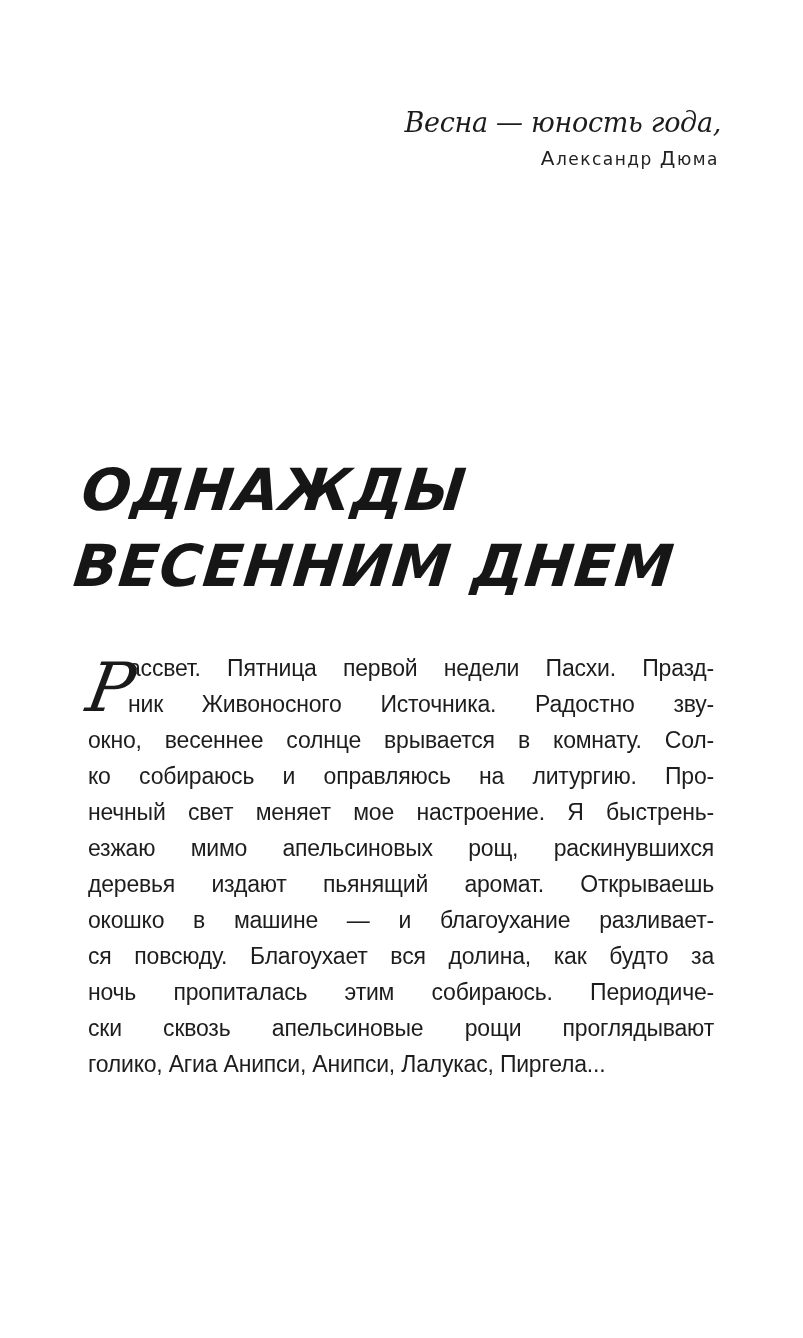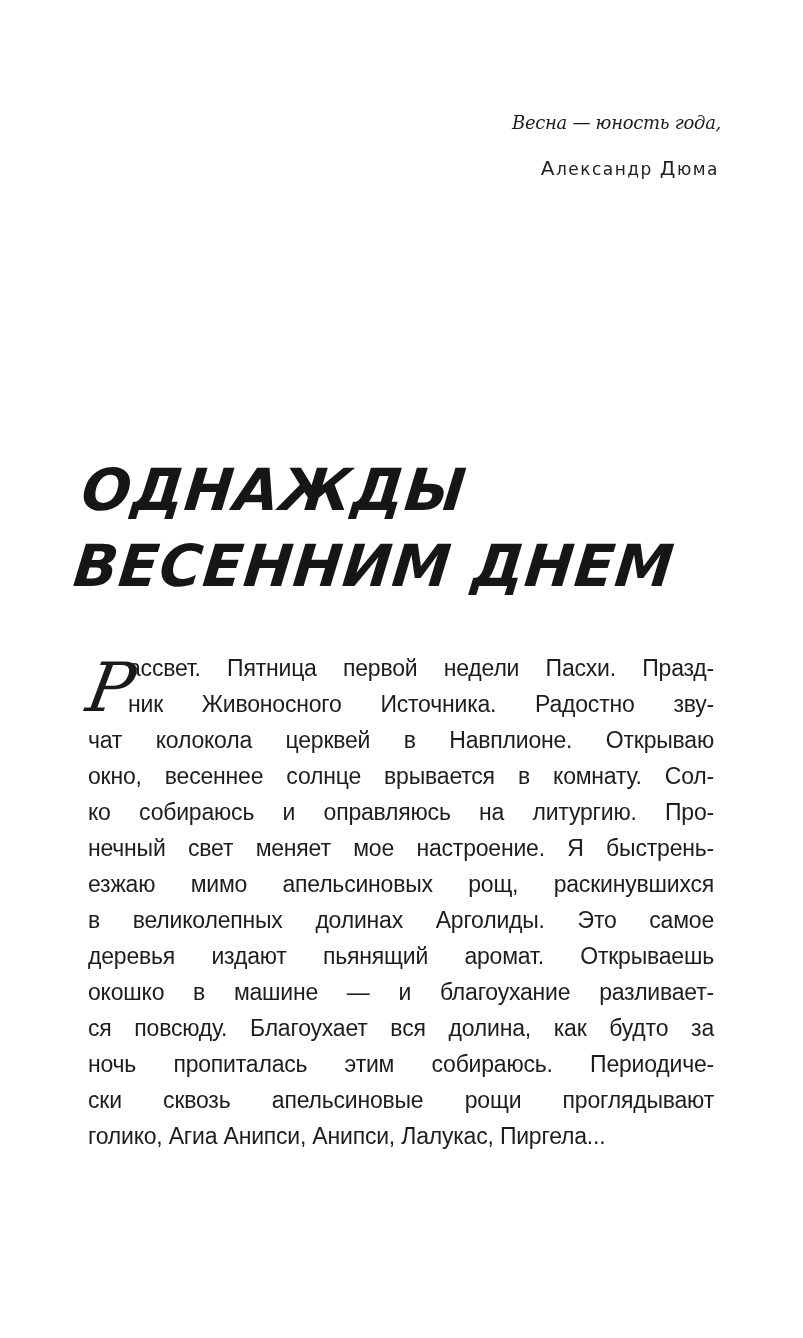--- a/index.html
+++ b/index.html
@@ -16,32 +16,31 @@
     }
     .epigraph {
       position: absolute;
       right: 82px;
       top: 100px;
       text-align: right;
     }
     .epigraph-line {
       font-family: "DejaVu Serif", serif;
       font-style: italic;
-      font-size: 18px;
+      font-size: 27px;
       line-height: 46px;
       letter-spacing: -0.3px;
       color: #1c1c1c;
       white-space: nowrap;
     }
     .epigraph-author {
       font-family: "DejaVu Sans", sans-serif;
       font-size: 17px;
       letter-spacing: 1.5px;
       color: #222;
-      margin-top: 10px;
       padding-right: 2px;
       white-space: nowrap;
     }
     .epigraph-author .sc {
       font-size: 20px;
     }
     .chapter-title {
       position: absolute;
       left: 86px;
       top: 452px;
@@ -105,25 +104,23 @@
 
 <h1 class="chapter-title">
   <span>ОДНАЖДЫ</span>
   <span>ВЕСЕННИМ ДНЕМ</span>
 </h1>
 
 <div class="body-text">
   <span class="drop-cap">Р</span>
   <div class="body-line indented">ассвет. Пятница первой недели Пасхи. Празд-</div>
   <div class="body-line indented">ник Живоносного Источника. Радостно зву-</div>
-  <div class="body-line">чат колокола церквей в Навплионе. Открываю</div>
   <div class="body-line">окно, весеннее солнце врывается в комнату. Сол-</div>
   <div class="body-line">ко собираюсь и оправляюсь на литургию. Про-</div>
   <div class="body-line">нечный свет меняет мое настроение. Я быстрень-</div>
   <div class="body-line">езжаю мимо апельсиновых рощ, раскинувшихся</div>
-  <div class="body-line">в великолепных долинах Арголиды. Это самое</div>
   <div class="body-line">деревья издают пьянящий аромат. Открываешь</div>
   <div class="body-line">окошко в машине — и благоухание разливает-</div>
   <div class="body-line">ся повсюду. Благоухает вся долина, как будто за</div>
   <div class="body-line">ночь пропиталась этим собираюсь. Периодиче-</div>
   <div class="body-line">ски сквозь апельсиновые рощи проглядывают</div>
   <div class="body-line last">голико, Агиа Анипси, Анипси, Лалукас, Пиргела...</div>
 </div>
 
 </body></html>

